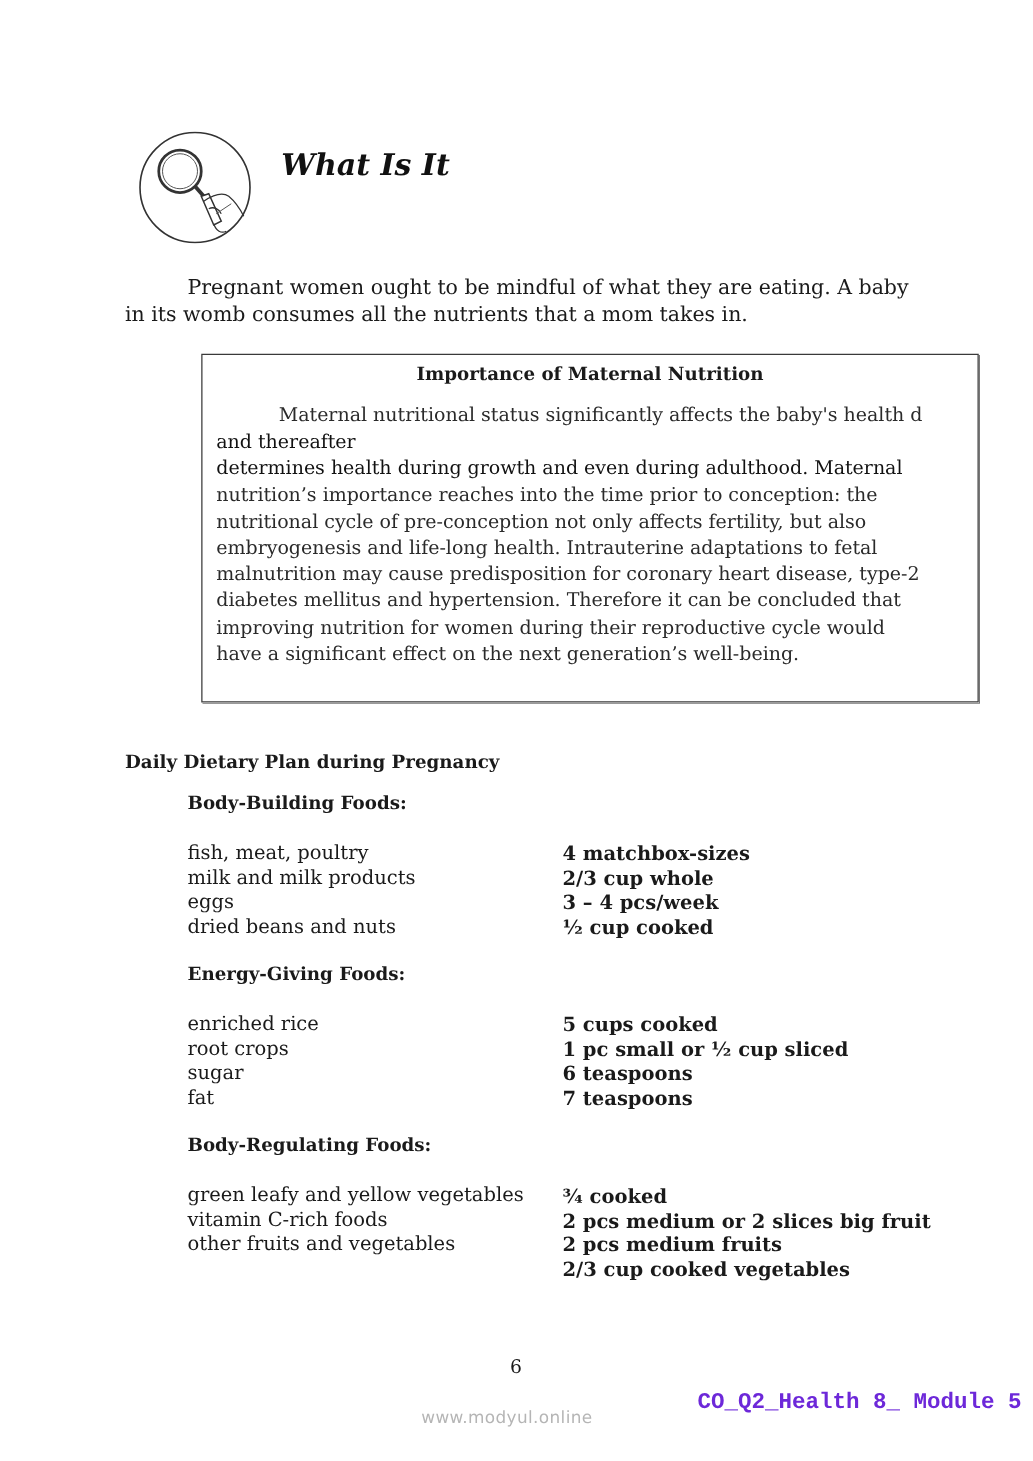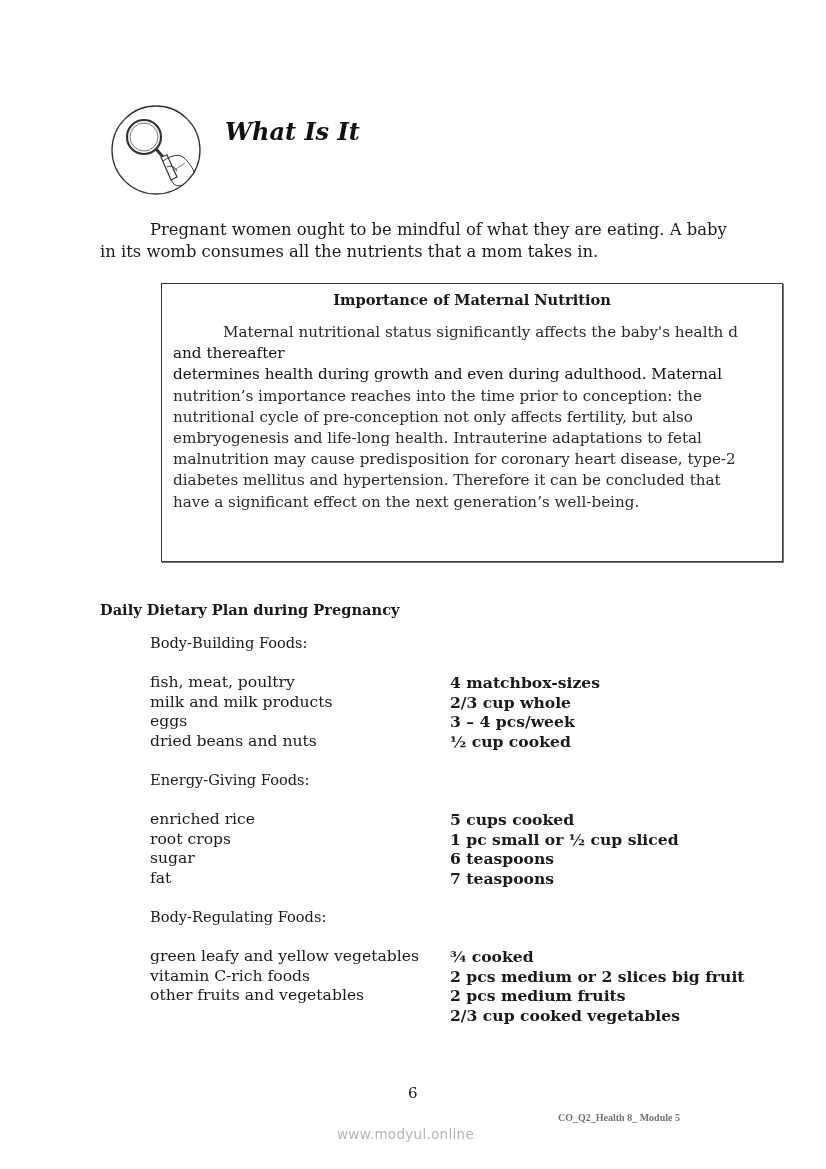--- a/index.html
+++ b/index.html
@@ -74,21 +74,21 @@
 
     
     .plan-title {
       left: 100px; top: 601px;
       font-weight: bold;
       font-size: 14.6px;
       white-space: nowrap;
     }
     .group-title {
       left: 150px;
-      font-weight: normal;
+      font-weight: bold;
       font-size: 14.6px;
       white-space: nowrap;
     }
     .rows {
       left: 150px;
       font-size: 15.6px;
       line-height: 19.6px;
     }
     .row {
       position: relative;
@@ -98,24 +98,24 @@
     .row .food { position: absolute; left: 0; top: 0; }
     .row .amount { position: absolute; left: 300px; top: 0; font-weight: bold; }
 
     
     .page-number {
       left: 408px; top: 1084px;
       font-size: 15px;
     }
     .module-code {
       left: 558px; top: 1112px;
-      font-family: Liberation Serif, serif;
-      font-weight: bold;
-      font-size: 10px;
-      color: #737373;
+      font-family: Liberation Mono, monospace;
+      font-weight: bold;
+      font-size: 18px;
+      color: #6d28d9;
       white-space: nowrap;
     }
     .watermark {
       left: 337px; top: 1126px;
       font-family: "DejaVu Sans", sans-serif;
       font-size: 13.5px;
       color: #b5b5b5;
       letter-spacing: 0.3px;
       white-space: nowrap;
     }
@@ -149,20 +149,21 @@
   <div class="box-title">Importance of Maternal Nutrition</div>
   <div class="box-lines">
     <span class="indent">Maternal nutritional status significantly affects the baby's health d</span>
     <span class="dark">and thereafter</span>
     <span class="dark">determines health during growth and even during adulthood. Maternal</span>
     <span>nutrition’s importance reaches into the time prior to conception: the</span>
     <span>nutritional cycle of pre-conception not only affects fertility, but also</span>
     <span>embryogenesis and life-long health. Intrauterine adaptations to fetal</span>
     <span>malnutrition may cause predisposition for coronary heart disease, type-2</span>
     <span>diabetes mellitus and hypertension. Therefore it can be concluded that</span>
+    <span>improving nutrition for women during their reproductive cycle would</span>
     <span>have a significant effect on the next generation’s well-being.</span>
   </div>
 </div>
 
 <div class="abs plan-title">Daily Dietary Plan during Pregnancy</div>
 
 <div class="abs group-title" style="top:634px;">Body-Building Foods:</div>
 <div class="abs rows" style="top:673px;">
   <div class="row">
     <span class="food">fish, meat, poultry</span>

